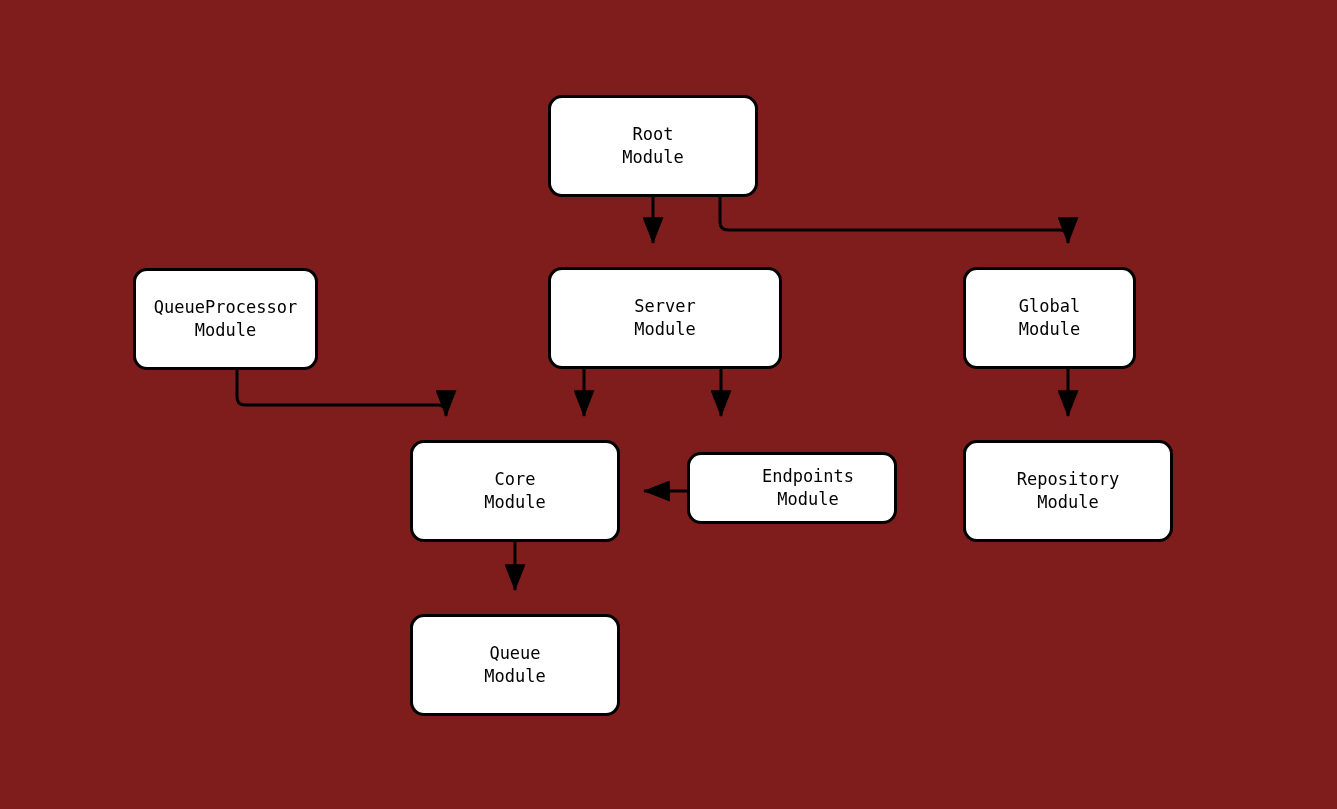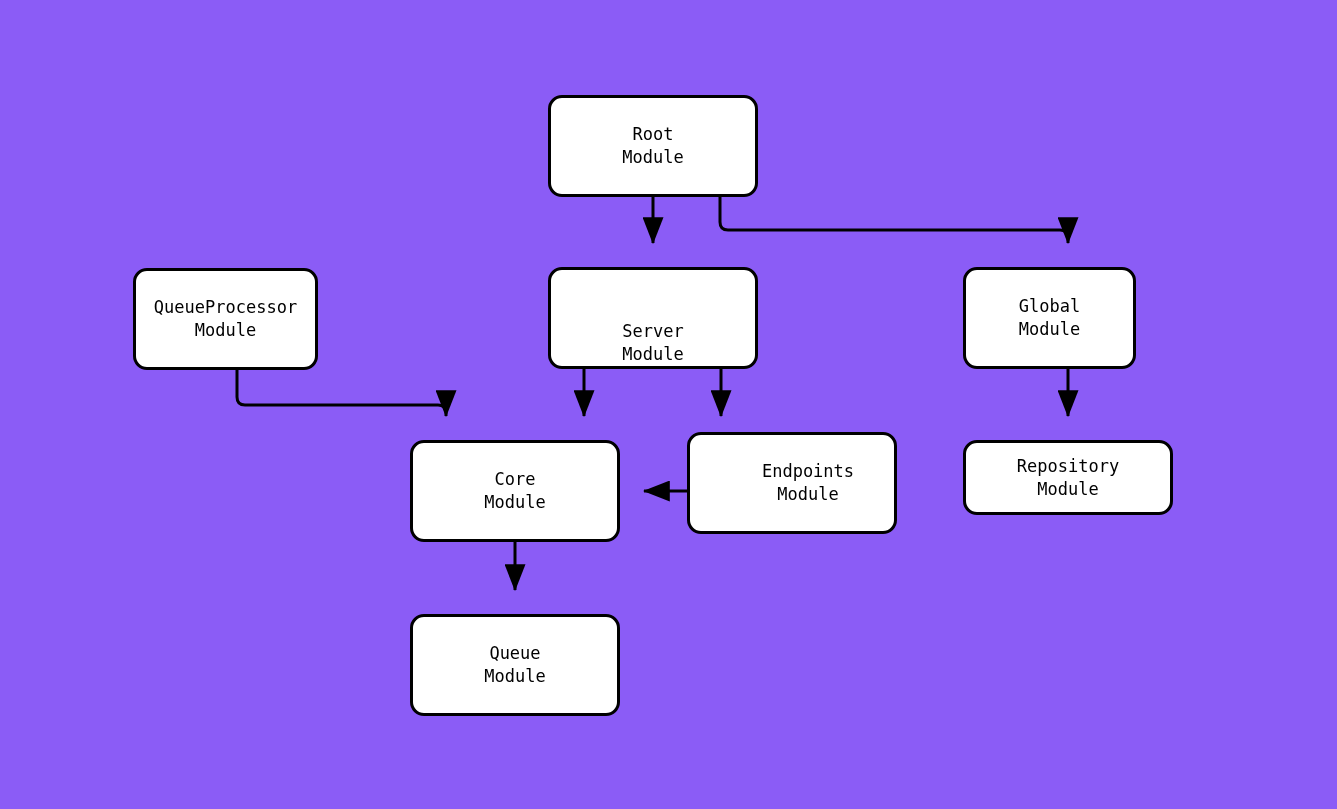--- a/index.html
+++ b/index.html
@@ -11,21 +11,21 @@
   body {
     width: 1337px;
     height: 809px;
     font-family: "DejaVu Sans Mono", "Liberation Mono", monospace;
     overflow: hidden;
   }
   #diagram-canvas {
     position: relative;
     width: 1337px;
     height: 809px;
-    background: #8b5cf6;
+    background: #7f1d1d;
   }
   #edge-layer {
     position: absolute;
     top: 0;
     left: 0;
     width: 1337px;
     height: 809px;
   }
   .node {
     position: absolute;
@@ -88,41 +88,41 @@
   <div class="node" style="left:548px; top:95px; width:210px; height:102px;">
     <div class="node-label">Root
 Module</div>
   </div>
 
   <div class="node" style="left:133px; top:268px; width:185px; height:102px;">
     <div class="node-label">QueueProcessor
 Module</div>
   </div>
 
-  <div class="node" style="left:548px; top:267px; width:210px; height:102px;justify-content:flex-end;">
+  <div class="node" style="left:548px; top:267px; width:234px; height:102px;">
     <div class="node-label">Server
 Module</div>
   </div>
 
   <div class="node" style="left:963px; top:267px; width:173px; height:102px;">
     <div class="node-label">Global
 Module</div>
   </div>
 
   <div class="node" style="left:410px; top:440px; width:210px; height:102px;">
     <div class="node-label">Core
 Module</div>
   </div>
 
-  <div class="node" style="left:687px; top:432px; width:210px; height:102px;padding-left:32px;">
+  <div class="node" style="left:687px; top:452px; width:210px; height:72px;padding-left:32px;">
     <div class="node-label">Endpoints
 Module</div>
   </div>
 
-  <div class="node" style="left:963px; top:440px; width:210px; height:75px;">
+  <div class="node" style="left:963px; top:440px; width:210px; height:102px;">
     <div class="node-label">Repository
 Module</div>
   </div>
 
   <div class="node" style="left:410px; top:614px; width:210px; height:102px;justify-content:center;">
     <div class="node-label">Queue
 Module</div>
   </div>
 
 </div>

